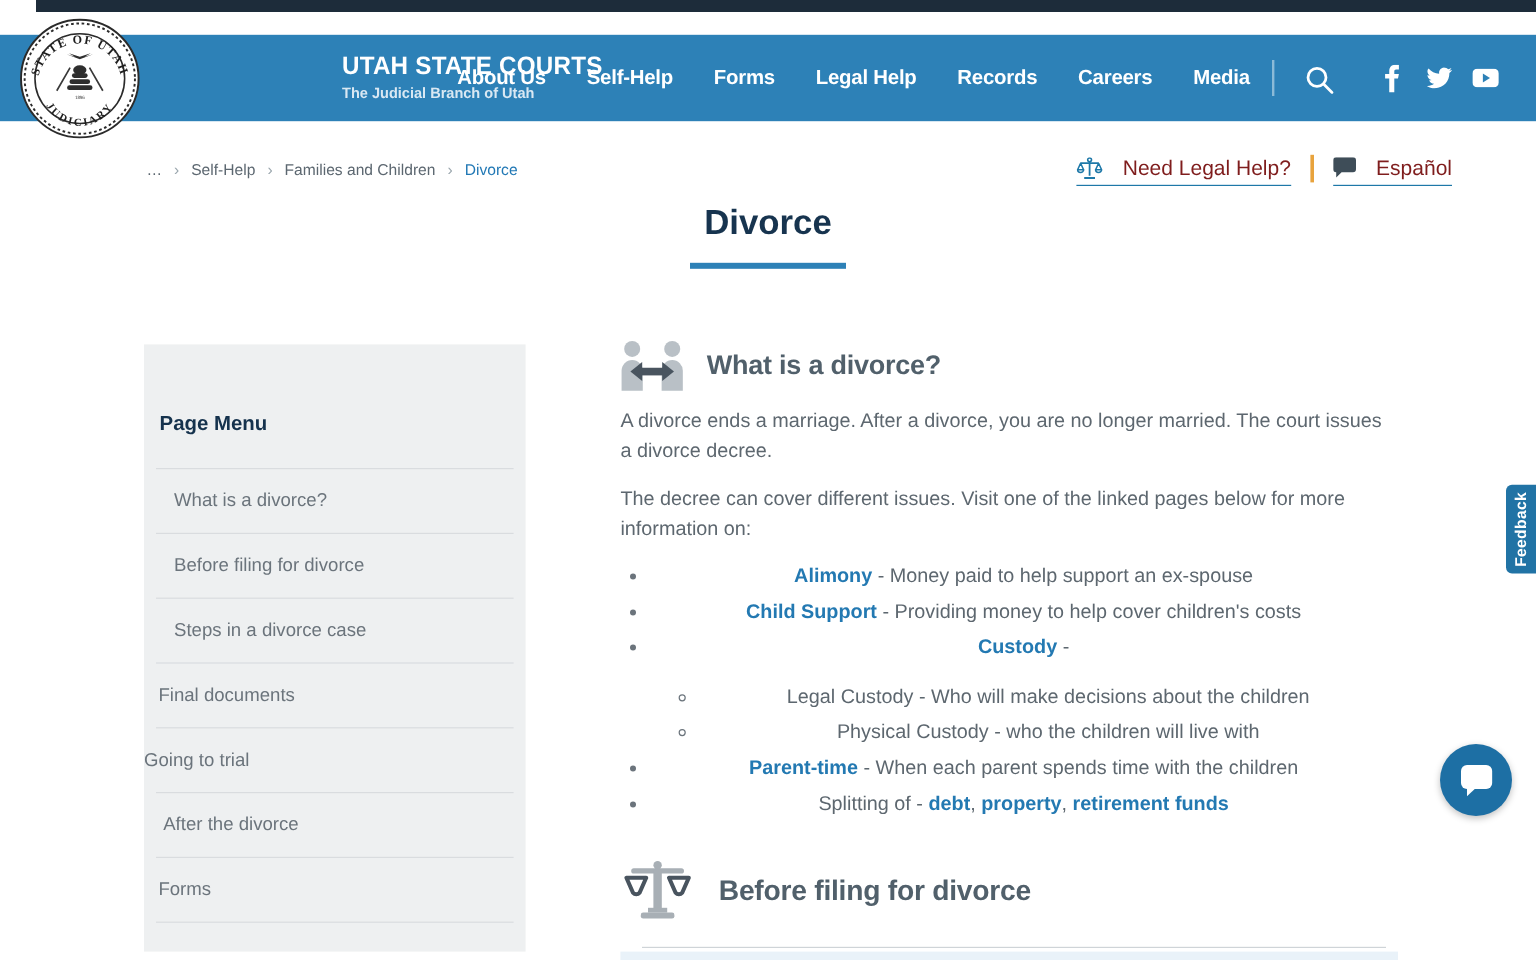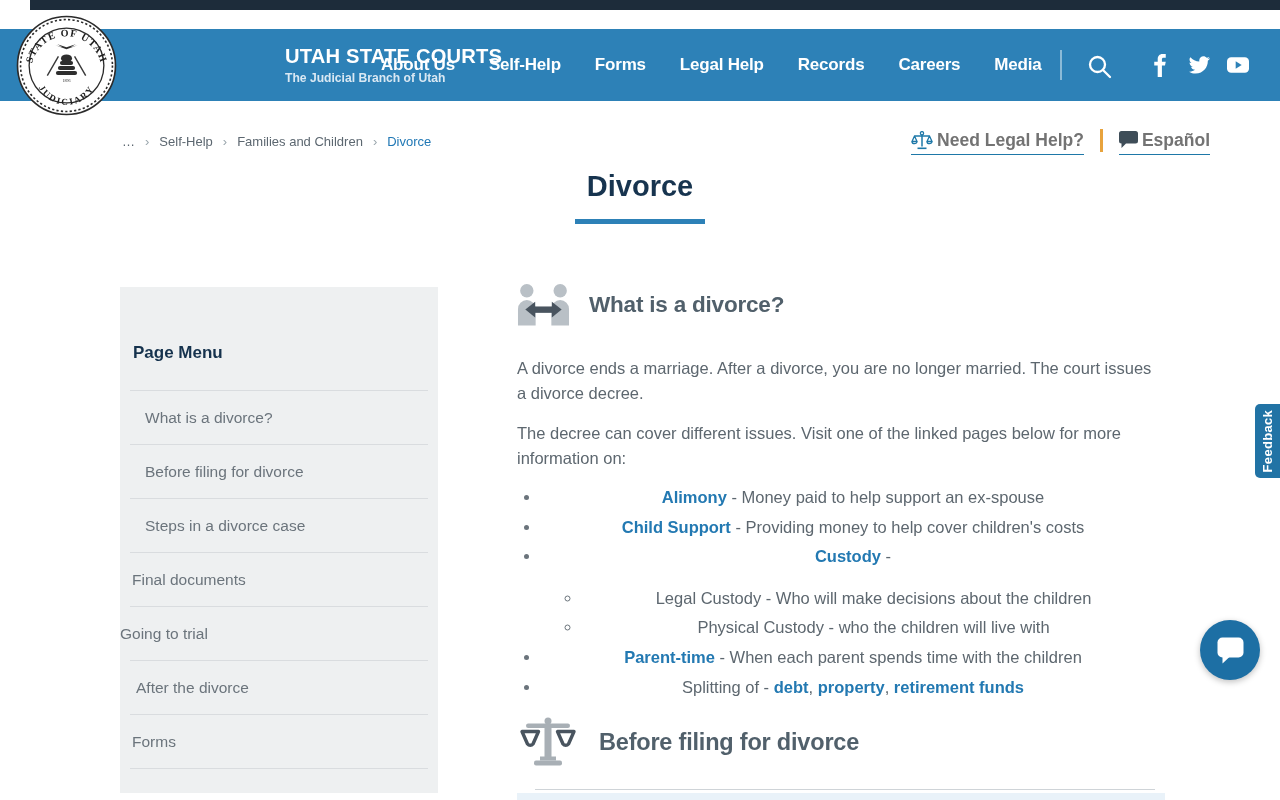--- a/index.html
+++ b/index.html
@@ -24,41 +24,41 @@
   .social { position:absolute; left:1148px; top:53px; display:flex; align-items:center; gap:15px; z-index:6; }
   .social-btn { display:flex; align-items:center; justify-content:center; width:24px; height:24px; cursor:pointer; }
 
   
   .breadcrumb { position:absolute; left:122px; top:134px; display:flex; align-items:center; gap:10px; font-size:13px; color:#5c6770; }
   .crumb { cursor:pointer; }
   .crumb-sep { color:#9aa6ad; font-size:13px; }
   .crumb-current { color:#2178b5; }
 
   .utility { position:absolute; top:129px; right:70px; display:flex; align-items:center; gap:8px; }
-  .util-link { display:flex; align-items:center; gap:4px; color:#737373; font-size:17.5px; font-weight:700; border-bottom:1.5px solid #1e78a8; padding-bottom:3px; cursor:pointer; }
+  .util-link { display:flex; align-items:center; gap:17px; color:#7f1d1d; font-size:17.5px; font-weight:400; border-bottom:1.5px solid #1e78a8; padding-bottom:3px; cursor:pointer; }
   .util-pipe { width:3px; height:23px; background:#e8a33d; margin:0 8px 3px 8px; }
 
   
   .page-title { position:absolute; left:0; top:170px; width:1280px; text-align:center; font-size:29px; font-weight:700; color:#17344f; }
   .title-bar { position:absolute; left:575px; top:219px; width:130px; height:5px; background:#2d81b7; }
 
   
   .sidebar { position:absolute; left:120px; top:287px; width:318px; height:506px; background:#eef0f1; }
   .sidebar-head { height:103px; display:flex; align-items:flex-end; padding:13px 0 27px 13px; font-size:17px; font-weight:700; color:#15324d; }
   .sb-divider { height:1px; background:#d9dcdf; margin:0 10px; }
   .sb-item { height:53px; display:flex; align-items:center; font-size:15.5px; color:#6b747c; cursor:pointer; }
   .sb-item.ind12 { padding-left:12px; } .sb-item.ind13 { }
   .sb-item.ind16 { padding-left:16px; } .sb-item.ind25 { padding-left:25px; }
 
   
   .main { position:absolute; left:517px; top:283px; width:648px; }
   .sec-head { display:flex; align-items:center; gap:19px; }
   .sec-head h2 { font-size:22.5px; font-weight:700; color:#51606b; letter-spacing:-0.2px; }
   .main p { margin-top:16px; font-size:16.5px; line-height:24.5px; color:#5d676f; max-width:640px; }
-  .main p.first { margin-top:30px; }
+  .main p.first { margin-top:13px; }
   .topic-list { margin-top:16px; padding-left:24px;text-align:center; }
   .topic-list > li { margin-bottom:7.5px; font-size:16.5px; line-height:22px; color:#5d676f; }
   .topic-list li::marker { color:#6b747c; }
   .sub-list { list-style:circle; margin-top:20px; margin-bottom:8px; padding-left:41px; }
   .sub-list li { margin-bottom:7px; font-size:16.5px; color:#5d676f; }
   .tlink { color:#2379b2; font-weight:700; cursor:pointer; }
 
   .sec2 { position:absolute; left:519px; top:716px; display:flex; align-items:center; gap:22px; }
   .sec2 h2 { font-size:23.5px; font-weight:700; color:#51606b; letter-spacing:-0.2px; }
   .content-divider { position:absolute; left:535px; top:789px; width:620px; height:1px; background:#cfd4d8; }

